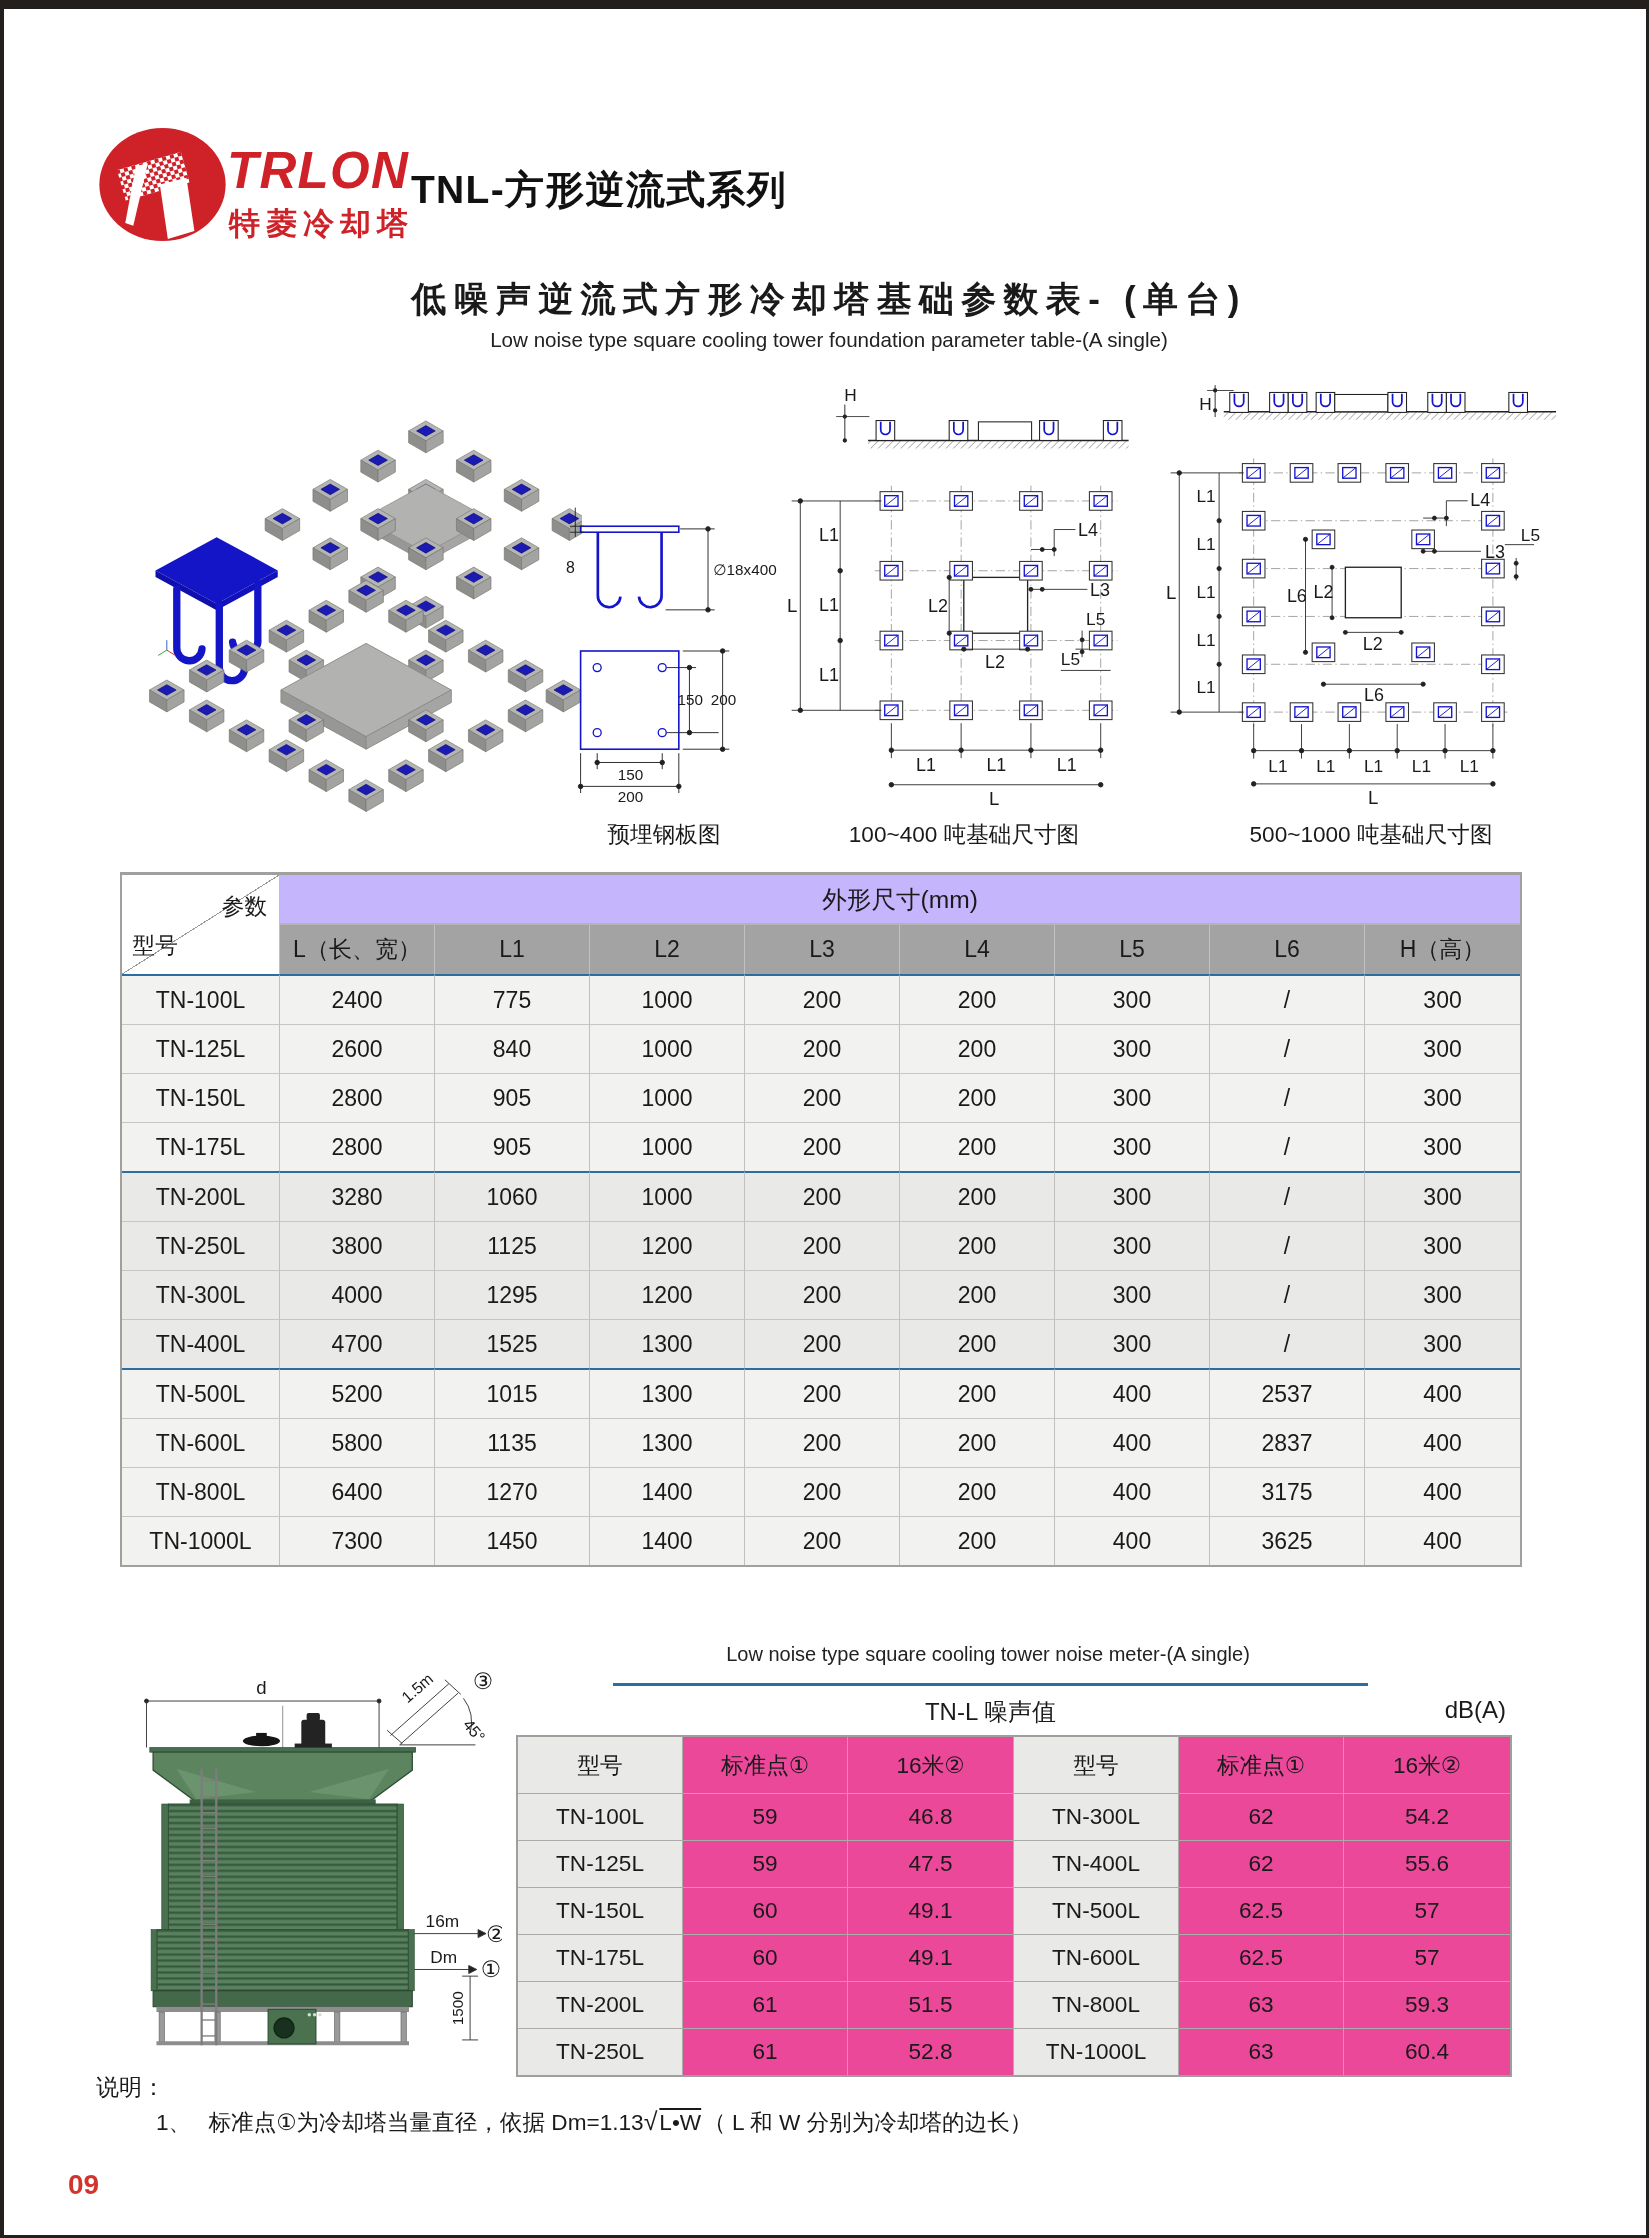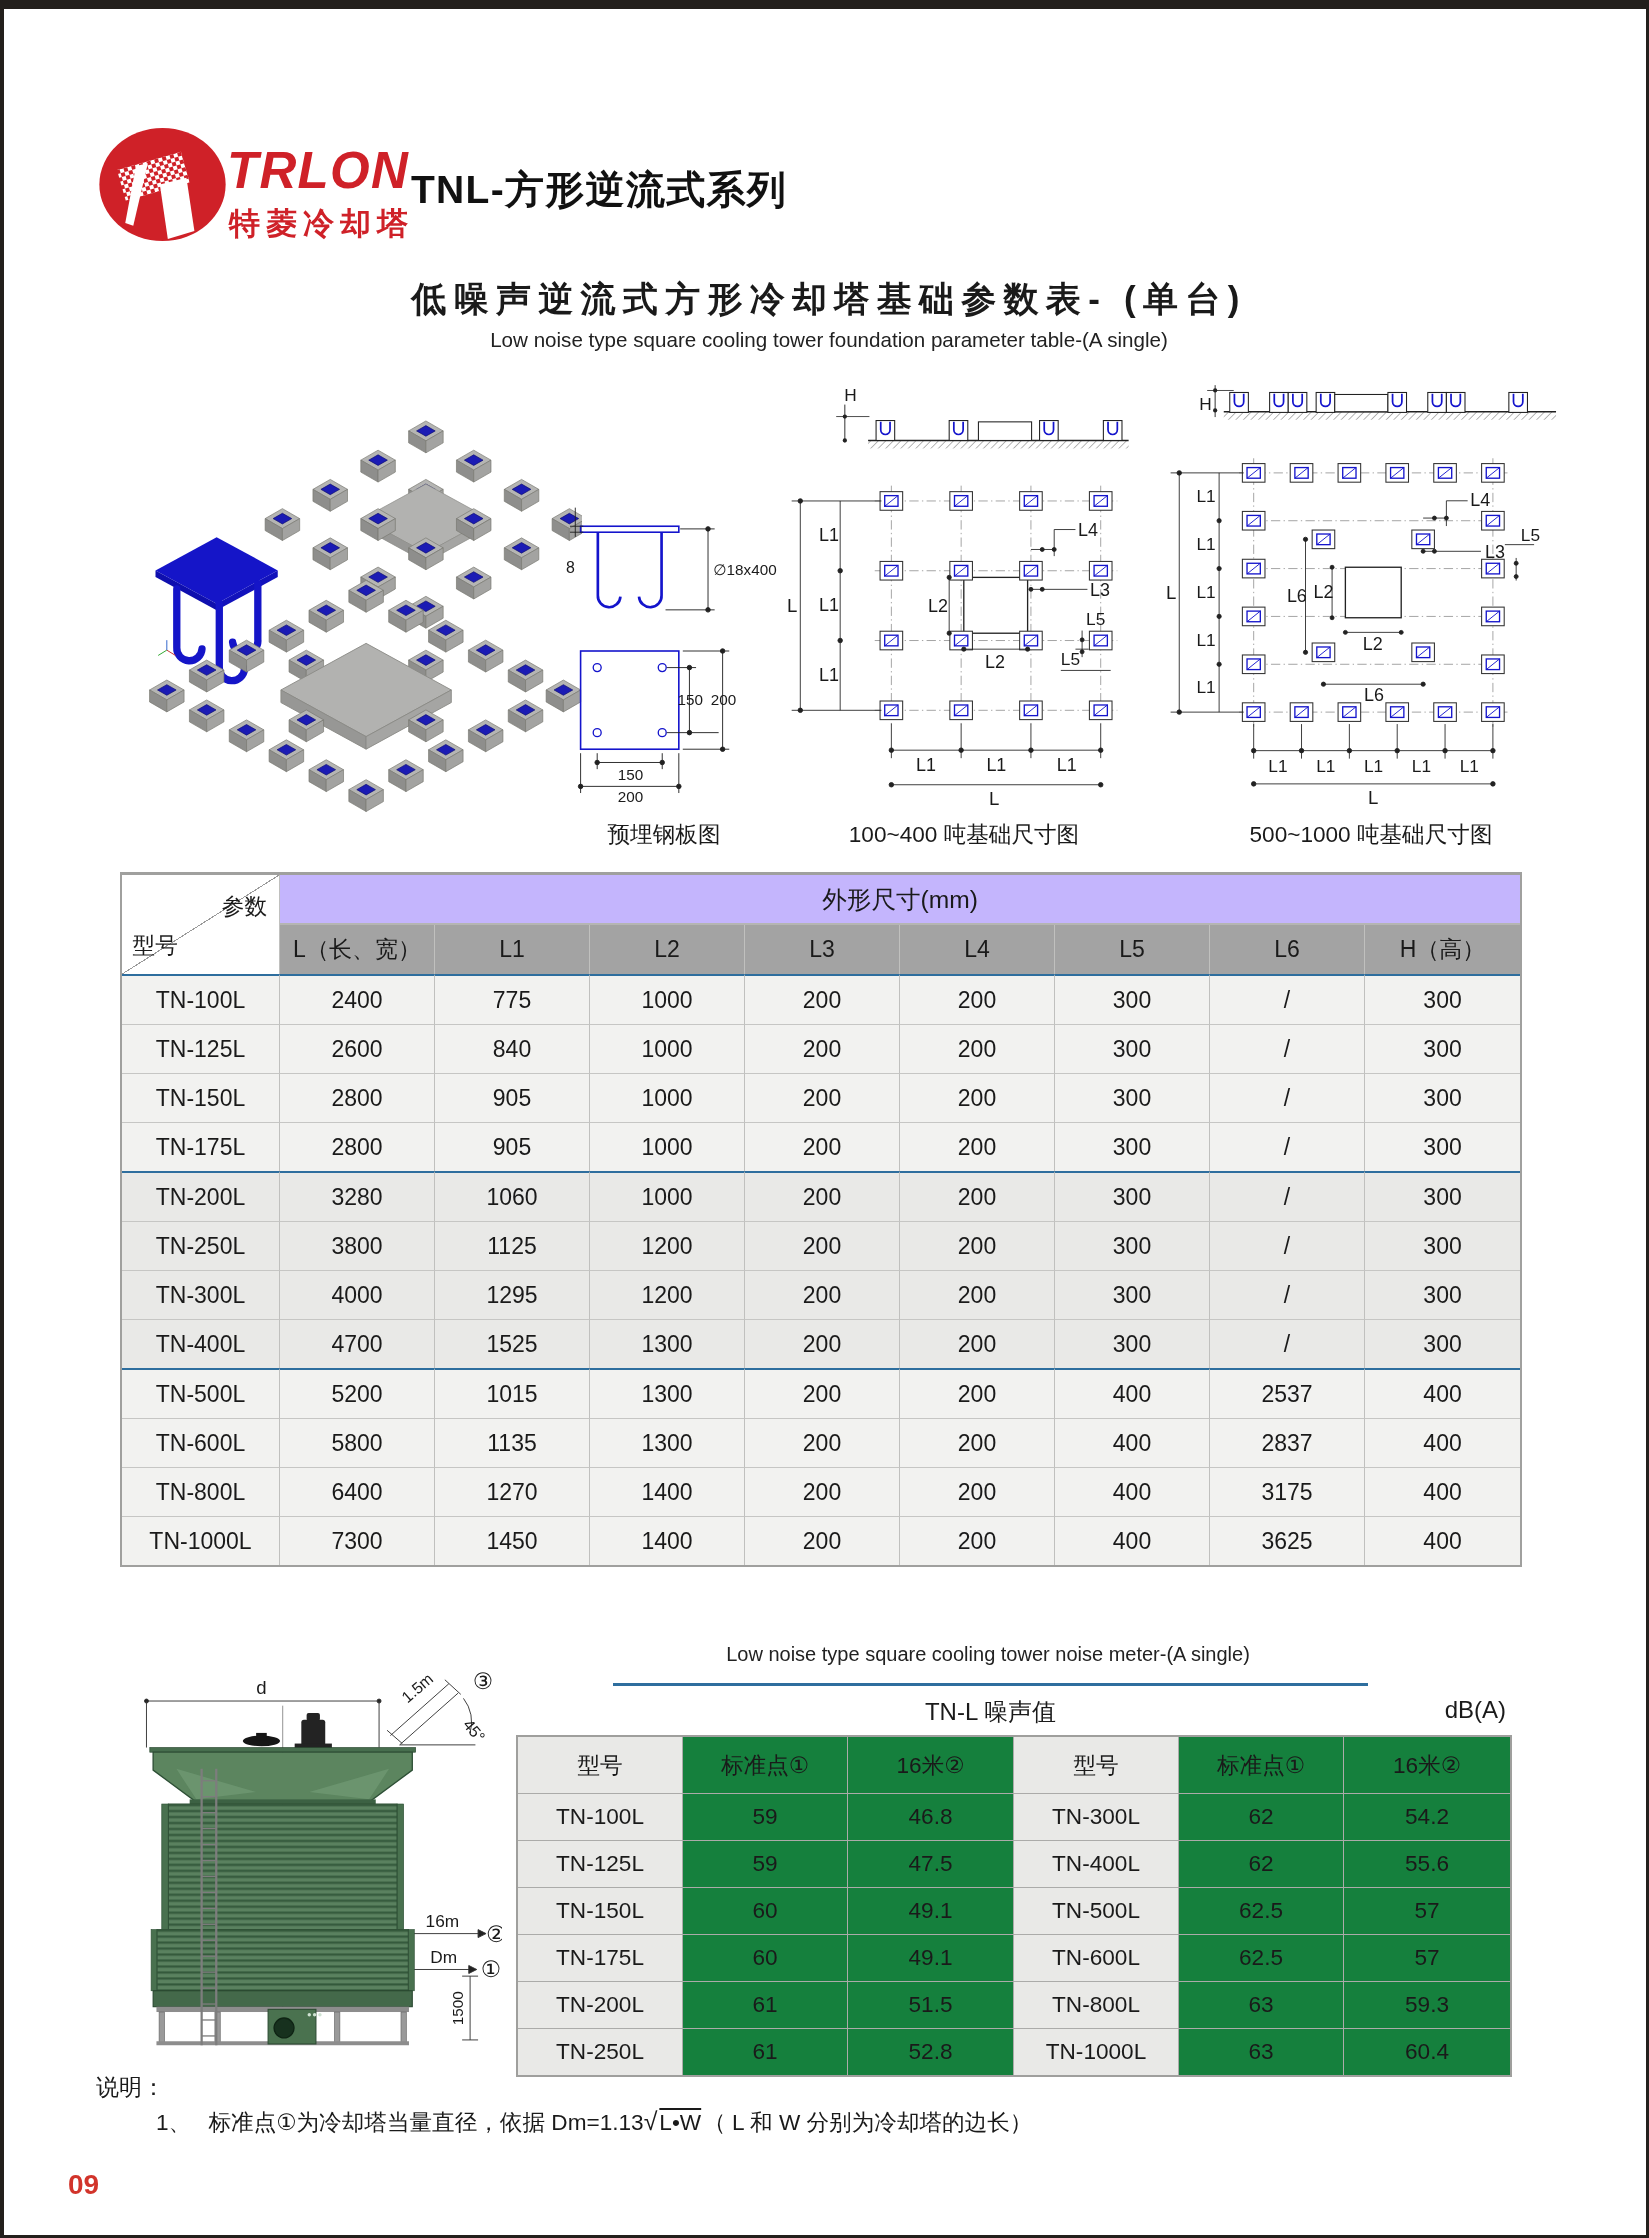--- a/index.html
+++ b/index.html
@@ -30,21 +30,21 @@
   .ftable tbody tr td{border-top:1.3px solid #c6c6c4;}
   .ftable tbody tr.blue-top td{border-top:2.7px solid #2e6e9e;}
   .ftable tbody tr.g1 td,.ftable tbody tr.g3 td{background:#f2f2f0;}
   .ftable tbody tr.g2 td{background:#e9e9e7;}
   .corner{position:relative;width:158px;background:
     linear-gradient(to bottom right,#fff 49.75%,#9a9a9a 49.75%,#9a9a9a 50.35%,#fff 50.35%);}
   .corner .ct{position:absolute;top:16px;right:12px;font-size:22.6px;}
   .corner .cb{position:absolute;bottom:13.3px;left:10.6px;font-size:22.6px;}
   
   .ntable{left:512px;top:1726px;width:990px;border:2px solid #9f9f9d;border-top-width:2.7px;font-size:22.6px;}
-  .ntable th,.ntable td{border-right:1.3px solid #ababa9;border-bottom:1.3px solid #ababa9;text-align:center;vertical-align:middle;font-weight:normal;background:#15803d;padding:0;}
+  .ntable th,.ntable td{border-right:1.3px solid #ababa9;border-bottom:1.3px solid #ababa9;text-align:center;vertical-align:middle;font-weight:normal;background:#ec4899;padding:0;}
   .ntable th{height:56px;}
   .ntable td{height:46px;}
   .ntable th:last-child,.ntable td:last-child{border-right:none;}
   .ntable tr:last-child td{border-bottom:none;}
   .ntable .model{background:#e9e9e7;}
   .nline{left:609px;top:1674px;width:755px;height:3.3px;background:#2e6e9e;}
   .nmeta-l{left:609px;top:1687px;width:755px;text-align:center;font-size:24px;}
   .nmeta-r{left:1356px;top:1687px;width:146px;text-align:right;font-size:24px;}
   
   .note-heading{left:92px;top:2063px;font-size:23px;}

